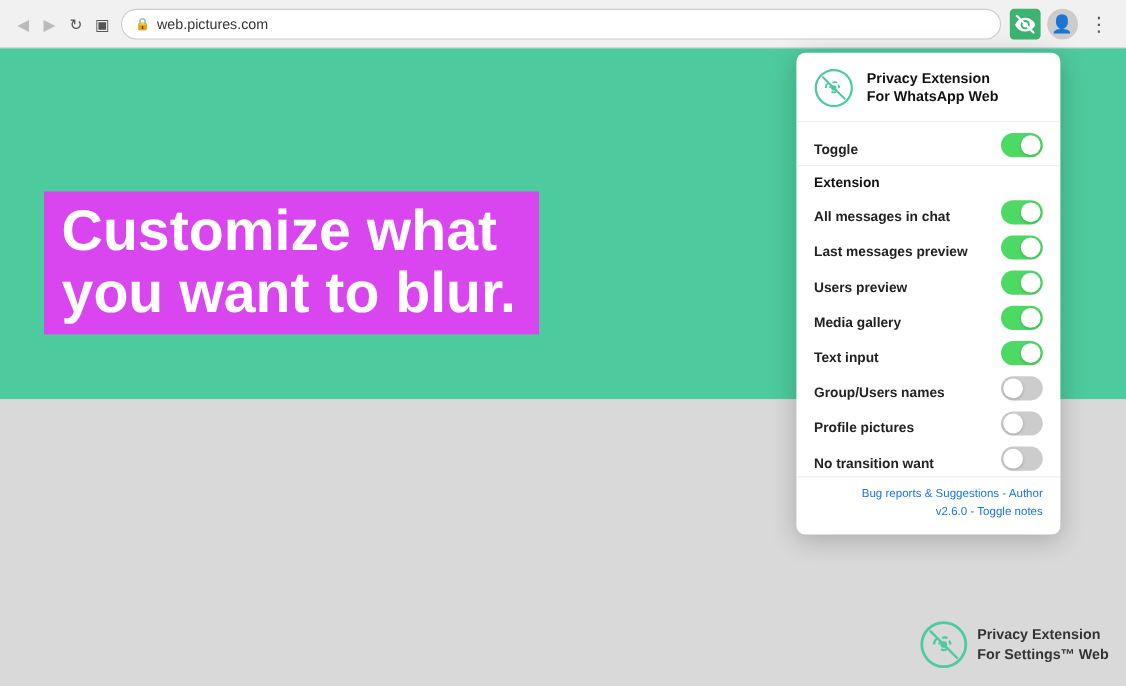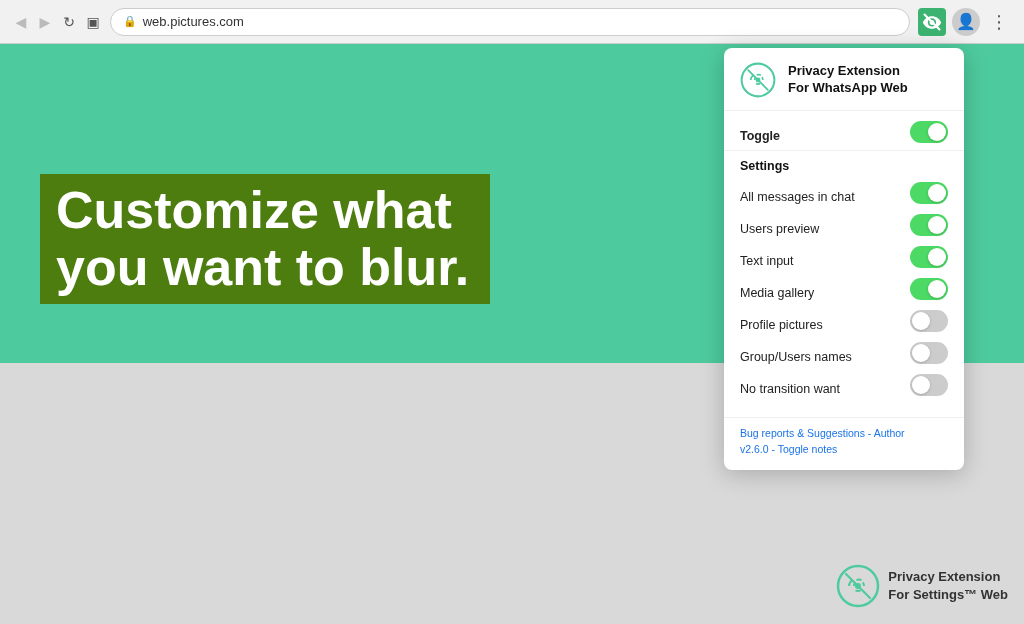--- a/index.html
+++ b/index.html
@@ -116,21 +116,21 @@
       width: 100%;
       height: 45%;
       background: #d9d9d9;
     }
 
     
     .customize-text {
       position: absolute;
       left: 40px;
       top: 130px;
-      background: #4d7c0f;
+      background: #d946ef;
       color: white;
       font-size: 52px;
       font-weight: 900;
       line-height: 1.1;
       padding: 8px 16px;
       max-width: 450px;
     }
 
     
     .bottom-watermark {
@@ -184,20 +184,21 @@
     }
     .popup-row {
       display: flex;
       align-items: flex-end;
       justify-content: space-between;
       padding: 5px 16px;
     }
     .popup-row-label {
       font-size: 12.5px;
       color: #222;
+      font-weight: bold;
     }
     .section-title {
       font-size: 12.5px;
       font-weight: 700;
       color: #111;
       padding: 6px 16px 4px;
     }
     .toggle-switch {
       position: relative;
       width: 38px;
@@ -233,27 +234,27 @@
       transition: 0.2s;
       box-shadow: 0 1px 3px rgba(0,0,0,0.2);
     }
     .slider.on::before {
       left: 18px;
     }
     .slider.off::before {
       left: 2px;
     }
     .popup-footer {
-      text-align: left;
+      text-align: right;
       padding: 8px 16px 12px;
       font-size: 10.5px;
       color: #1a73e8;
       line-height: 1.5;
       border-top: 1px solid #eee;
-      margin-top: 16px;
+      margin-top: 0;
     }
     .divider {
       height: 1px;
       background: #f0f0f0;
       margin: 2px 0;
     }
   </style>
 </head>
 <body>
 
@@ -319,45 +320,49 @@
     <div class="popup-row" style="padding-top:10px;">
       <span class="popup-row-label" style="font-weight:700;">Toggle</span>
       <label class="toggle-switch">
         <input type="checkbox" checked="" style="">
         <span class="slider on"></span>
       </label>
     </div>
 
     <div class="divider"></div>
 
-    <div class="section-title">Settings</div>
+    <div class="section-title">Extension</div>
 
     <div id="settings-list">
         <div class="popup-row">
           <span class="popup-row-label">All messages in chat</span>
           <label class="toggle-switch"><input type="checkbox" checked="" style=""><span class="slider on"></span></label>
         </div>
         <div class="popup-row">
+          <span class="popup-row-label">Last messages preview</span>
+          <label class="toggle-switch"><input type="checkbox" checked="" style=""><span class="slider on"></span></label>
+        </div>
+        <div class="popup-row">
           <span class="popup-row-label">Users preview</span>
           <label class="toggle-switch"><input type="checkbox" checked="" style=""><span class="slider on"></span></label>
         </div>
         <div class="popup-row">
+          <span class="popup-row-label">Media gallery</span>
+          <label class="toggle-switch"><input type="checkbox" checked="" style=""><span class="slider on"></span></label>
+        </div>
+        <div class="popup-row">
           <span class="popup-row-label">Text input</span>
           <label class="toggle-switch"><input type="checkbox" checked="" style=""><span class="slider on"></span></label>
         </div>
         <div class="popup-row">
-          <span class="popup-row-label">Media gallery</span>
-          <label class="toggle-switch"><input type="checkbox" checked="" style=""><span class="slider on"></span></label>
+          <span class="popup-row-label">Group/Users names</span>
+          <label class="toggle-switch"><input type="checkbox" style=""><span class="slider off"></span></label>
         </div>
         <div class="popup-row">
           <span class="popup-row-label">Profile pictures</span>
-          <label class="toggle-switch"><input type="checkbox" style=""><span class="slider off"></span></label>
-        </div>
-        <div class="popup-row">
-          <span class="popup-row-label">Group/Users names</span>
           <label class="toggle-switch"><input type="checkbox" style=""><span class="slider off"></span></label>
         </div>
         <div class="popup-row">
           <span class="popup-row-label">No transition want</span>
           <label class="toggle-switch"><input type="checkbox" style=""><span class="slider off"></span></label>
         </div>
       </div>
 
     <div class="popup-footer">
       <div>Bug reports &amp; Suggestions - Author</div>

